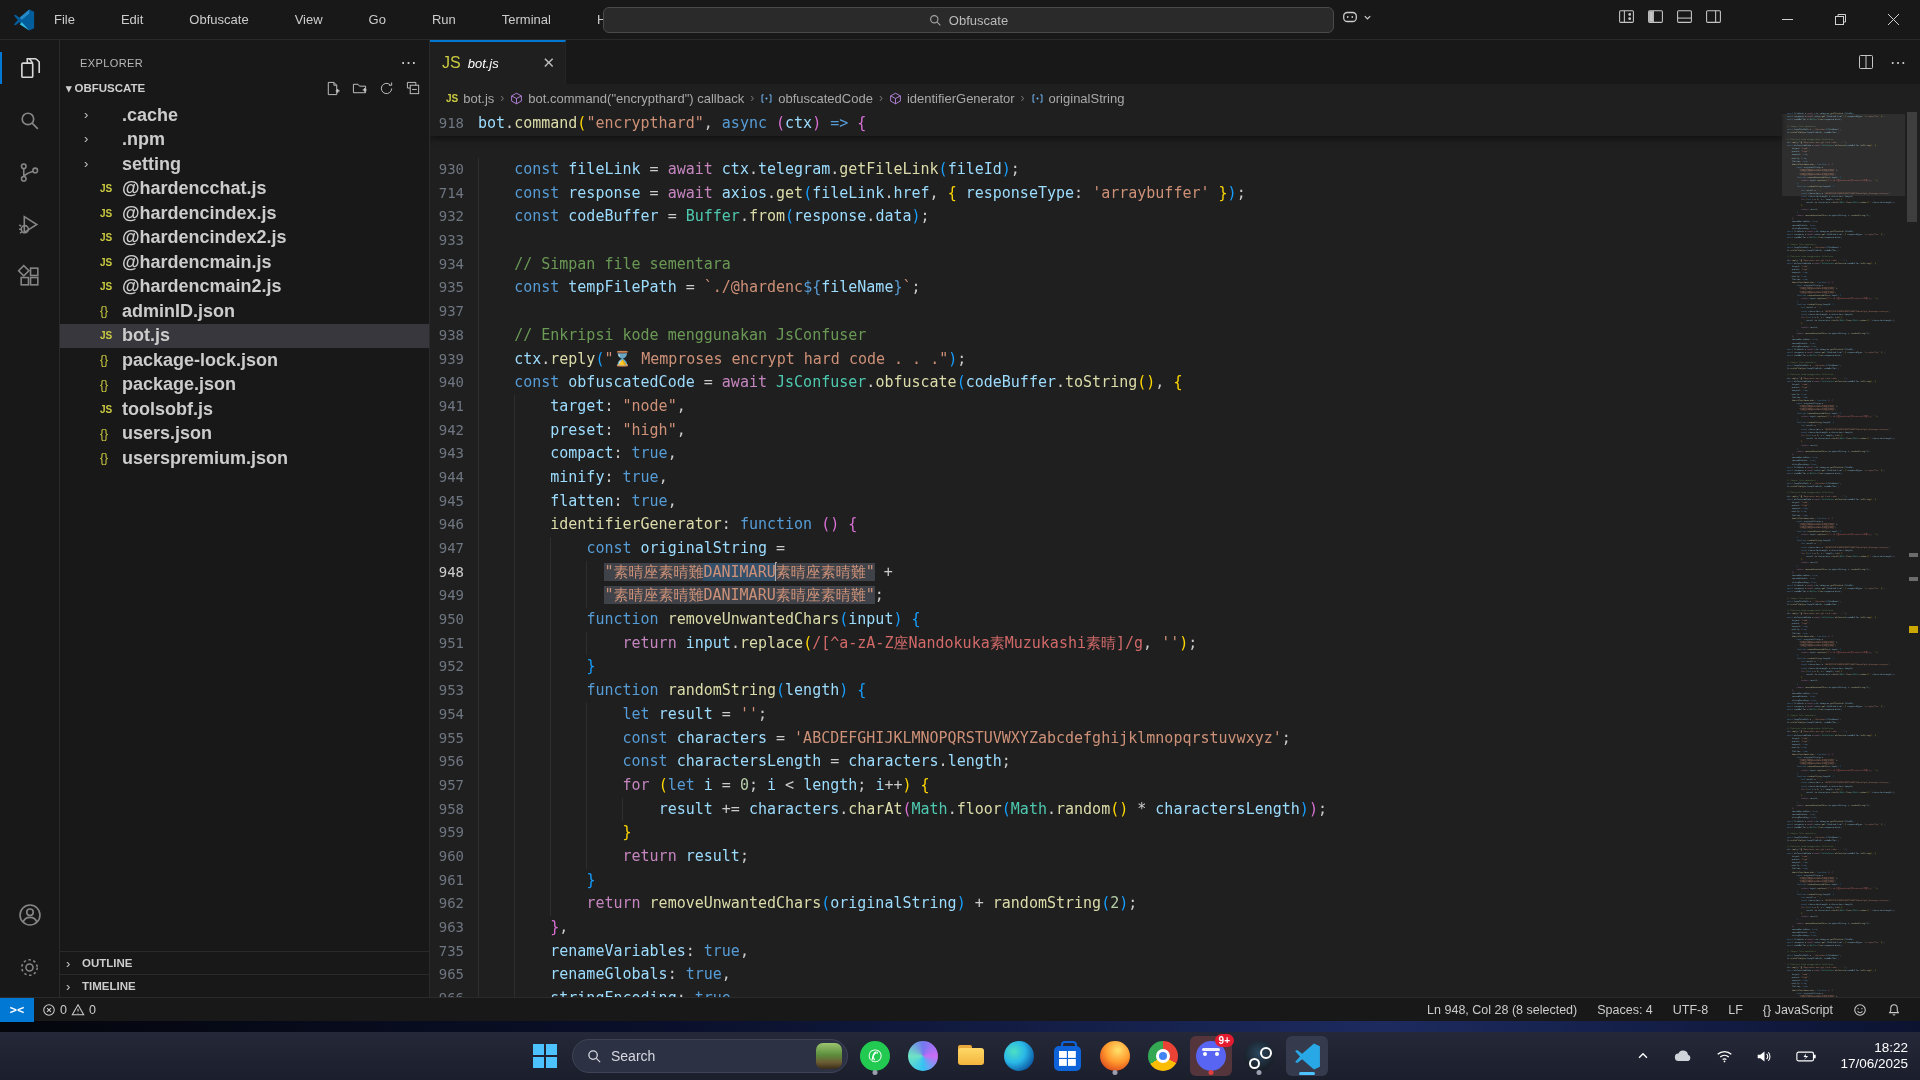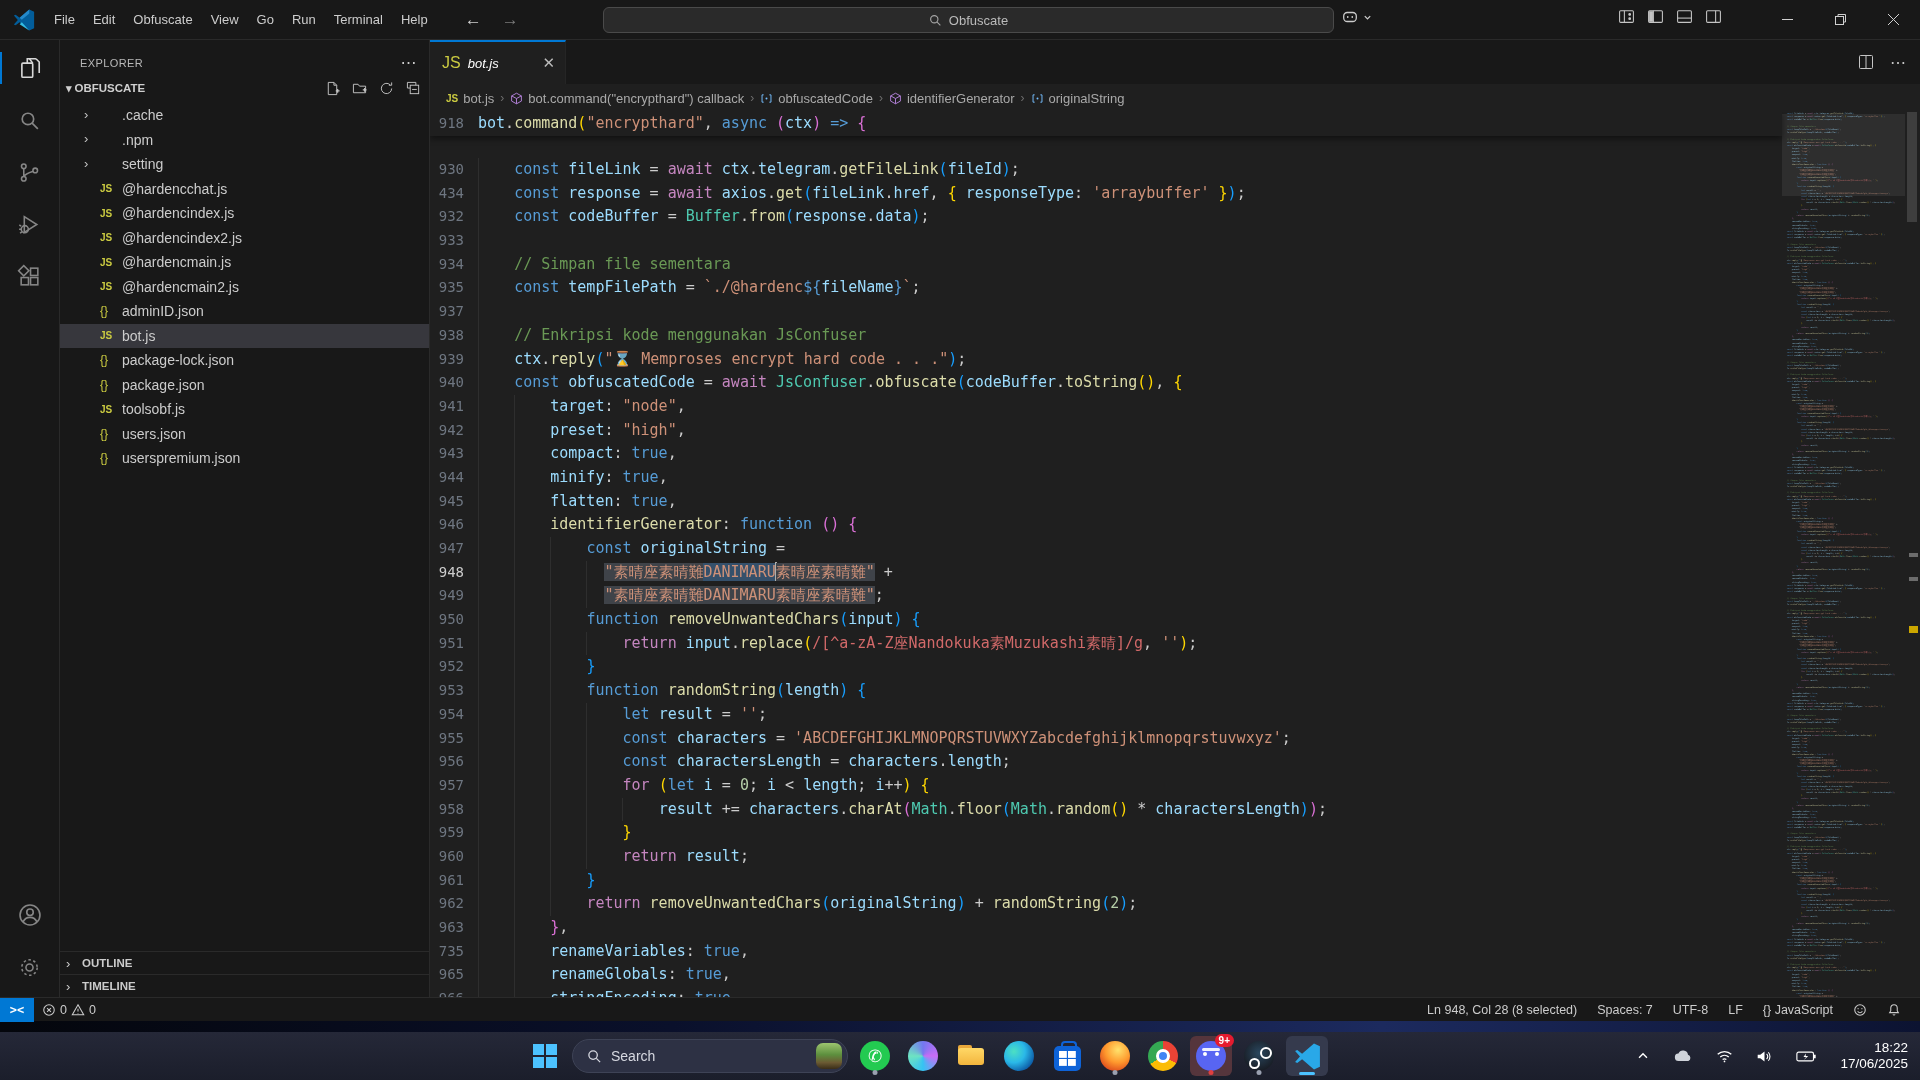--- a/index.html
+++ b/index.html
@@ -3,21 +3,21 @@
 <meta charset="utf-8">
 <style>
   *{margin:0;padding:0;box-sizing:border-box;}
   html,body{background:#000;}
   .screen{position:relative;width:1920px;height:1080px;overflow:hidden;background:#181818;
     font-family:"Liberation Sans",sans-serif;color:#cccccc;}
 
   
   .titlebar{height:40px;background:#181818;border-bottom:1px solid #2a2a2a;display:flex;align-items:center;position:relative;}
   .vsc-logo{width:22px;height:22px;margin:0 10px 0 13px;flex:0 0 auto;}
-  .menu-bar{display:flex;}
+  .menu-bar{display:flex;gap:28px;}
   .menu-item{padding:0 9px;height:26px;line-height:26px;font-size:13px;color:#cccccc;border-radius:5px;cursor:default;}
   .nav-arrows{display:flex;gap:20px;margin-left:28px;font-size:17px;}
   .nav-back{color:#cfcfcf;} .nav-fwd{color:#7a7a7a;}
   .cmd-center{position:absolute;left:603px;top:7px;width:731px;height:26px;background:#2a2a2a;border:1px solid #4a4a4a;
     border-radius:6px;display:flex;align-items:center;justify-content:center;gap:7px;font-size:13px;color:#bbbbbb;}
   .cmd-center svg{opacity:.85;}
   .copilot{position:absolute;left:1341px;top:8px;display:flex;align-items:center;gap:4px;color:#cccccc;}
   .layout-icons{position:absolute;left:1618px;top:8px;display:flex;gap:12px;align-items:center;color:#c5c5c5;}
   .win-controls{position:absolute;right:0;top:0;height:39px;display:flex;}
   .win-controls>div{width:53px;height:39px;display:flex;align-items:center;justify-content:center;color:#d0d0d0;}
@@ -35,21 +35,21 @@
   .sb-title .more{margin-left:auto;font-size:16px;color:#cccccc;}
   .section-head{height:26px;display:flex;align-items:center;padding:0 8px 0 4px;font-weight:bold;font-size:11.5px;color:#cfcfcf;}
   .section-head .chev-d{margin:0 3px 0 2px;font-size:11px;}
   .sh-icons{margin-left:auto;display:flex;gap:12px;color:#c5c5c5;}
   .file-list{margin-top:2px;}
   .frow{height:24.5px;display:flex;align-items:center;padding-left:24px;color:#cccccc;cursor:default;}
   .frow.sel{background:#37373d;}
   .frow .chev{width:16px;font-size:13px;color:#c5c5c5;transform:translateY(-1px);}
   .fi{width:22px;font-weight:bold;font-size:10px;}
   .fi-js{color:#cbcb41;} .fi-json{color:#cbcb41;font-size:12px;font-weight:normal;}
-  .flabel{font-size:14px;}
+  .flabel{font-size:18px;font-weight:bold;}
   .sb-panels{margin-top:auto;}
   .panel-row{height:23px;display:flex;align-items:center;border-top:1px solid #2a2a2a;font-weight:bold;font-size:11.5px;color:#cccccc;padding-left:6px;}
   .panel-row .chev2{width:16px;font-size:13px;font-weight:normal;}
 
   
   .editor{flex:1;display:flex;flex-direction:column;background:#1f1f1f;min-width:0;}
   .tabbar{height:44px;background:#181818;display:flex;align-items:stretch;position:relative;}
   .tab{width:136px;background:#1f1f1f;border-top:2px solid #0078d4;border-right:1px solid #252525;display:flex;align-items:center;padding:0 10px 0 12px;gap:7px;}
   .tab .fi-js{width:auto;}
   .tab-label{font-size:13px;font-style:italic;color:#ffffff;}
@@ -444,21 +444,21 @@
             <span>originalString</span>
           </span>
         </div>
       <div class="codearea code-font">
         <div class="code-lines" id="code-lines">
             <div class="row">
               <div class="ln">930</div>
               <div class="lc"><i class="guide" style="left: 14px;"></i><span class="tk-p">    </span><span class="tk-k">const</span><span class="tk-p"> </span><span class="tk-v">fileLink</span><span class="tk-p"> = </span><span class="tk-c">await</span><span class="tk-p"> </span><span class="tk-v">ctx</span><span class="tk-p">.</span><span class="tk-v">telegram</span><span class="tk-p">.</span><span class="tk-f">getFileLink</span><span class="tk-g3">(</span><span class="tk-v">fileId</span><span class="tk-g3">)</span><span class="tk-p">;</span></div>
             </div>
             <div class="row">
-              <div class="ln">434</div>
+              <div class="ln">714</div>
               <div class="lc"><i class="guide" style="left: 14px;"></i><span class="tk-p">    </span><span class="tk-k">const</span><span class="tk-p"> </span><span class="tk-v">response</span><span class="tk-p"> = </span><span class="tk-c">await</span><span class="tk-p"> </span><span class="tk-v">axios</span><span class="tk-p">.</span><span class="tk-f">get</span><span class="tk-g3">(</span><span class="tk-v">fileLink</span><span class="tk-p">.</span><span class="tk-v">href</span><span class="tk-p">, </span><span class="tk-g1">{</span><span class="tk-p"> </span><span class="tk-v">responseType</span><span class="tk-p">: </span><span class="tk-s">'arraybuffer'</span><span class="tk-p"> </span><span class="tk-g1">}</span><span class="tk-g3">)</span><span class="tk-p">;</span></div>
             </div>
             <div class="row">
               <div class="ln">932</div>
               <div class="lc"><i class="guide" style="left: 14px;"></i><span class="tk-p">    </span><span class="tk-k">const</span><span class="tk-p"> </span><span class="tk-v">codeBuffer</span><span class="tk-p"> = </span><span class="tk-t">Buffer</span><span class="tk-p">.</span><span class="tk-f">from</span><span class="tk-g3">(</span><span class="tk-v">response</span><span class="tk-p">.</span><span class="tk-v">data</span><span class="tk-g3">)</span><span class="tk-p">;</span></div>
             </div>
             <div class="row">
               <div class="ln">933</div>
               <div class="lc"><i class="guide" style="left: 14px;"></i></div>
             </div>
@@ -915,21 +915,21 @@
         <span>0</span>
         <svg width="14" height="14" viewBox="0 0 16 16" fill="none" stroke="#cccccc" stroke-width="1.2">
             <path d="M8 2 14.5 13.5h-13z"></path>
             <path d="M8 6.5v3.2M8 11.6v.8"></path>
           </svg>
         <span>0</span>
       </div>
     </div>
     <div class="sb-right">
         <div class="sb-item">Ln 948, Col 28 (8 selected)</div>
-        <div class="sb-item">Spaces: 7</div>
+        <div class="sb-item">Spaces: 4</div>
         <div class="sb-item">UTF-8</div>
         <div class="sb-item">LF</div>
         <div class="sb-item">{} JavaScript</div>
         <div class="sb-item">
           <svg width="14" height="14" viewBox="0 0 16 16" fill="none" stroke="#cccccc" stroke-width="1.2">
             <circle cx="8" cy="8" r="6"></circle>
             <circle cx="5.8" cy="6.5" r=".7" fill="#ccc" stroke="none"></circle>
             <circle cx="10.2" cy="6.5" r=".7" fill="#ccc" stroke="none"></circle>
             <path d="M5.3 9.5c.7 1.1 1.6 1.7 2.7 1.7s2-.6 2.7-1.7"></path>
           </svg>

